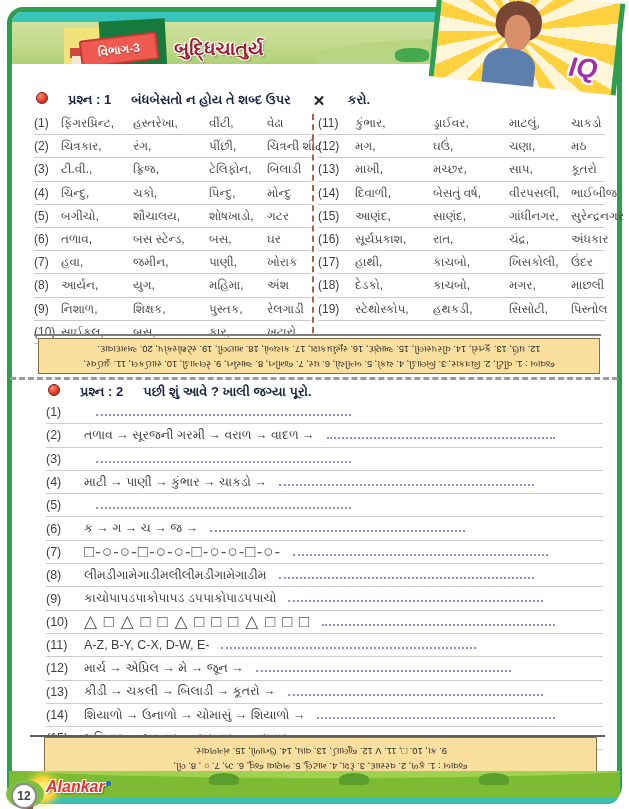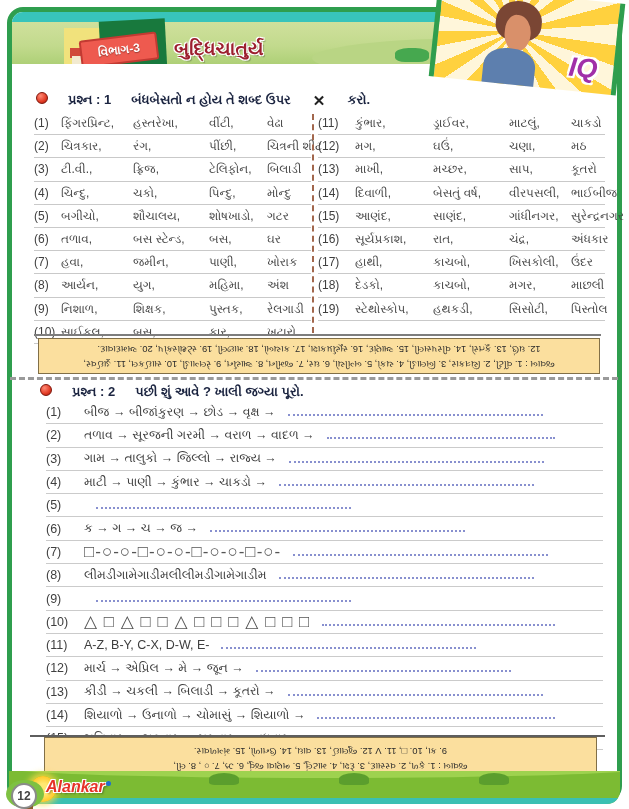--- a/index.html
+++ b/index.html
@@ -289,42 +289,40 @@
 </div>
   <div class="q1-bottomline"></div>
 
   <div class="answer-strip strip1">
     <div>જવાબ : 1. વીંટી, 2. ચિત્રકાર, 3. બિલાડી, 4. ચકો, 5. બગીચો, 6. ઘર, 7. જમીન, 8. આર્યન, 9. રેલગાડી, 10. સાઈકલ, 11. ડ્રાઈવર,</div>
     <div>12. ઘઉં, 13. કૂતરો, 14. વીરપસલી, 15. આણંદ, 16. સૂર્યપ્રકાશ, 17. કાચબો, 18. માછલી, 19. સ્ટેથોસ્કોપ, 20. અમદાવાદ.</div>
   </div>
 
   <div class="section-dash"></div>
 
-  <div class="q-heading" style="left:40px;top:384px;">
+  <div class="q-heading" style="left:48px;top:384px;">
     <span class="bullet"></span>
     <span>પ્રશ્ન : 2</span>
     <span>પછી શું આવે ? ખાલી જગ્યા પૂરો.</span>
   </div>
 
   <div class="q2-list">
   <div class="q2-row">
     <span class="q2-num">(1)</span>
-    <span class="q2-text">બીજ → બીજાંકુરણ → છોડ → વૃક્ષ →</span>
     <span class="q2-blank"></span>
   </div>
 
   <div class="q2-row">
     <span class="q2-num">(2)</span>
     <span class="q2-text">તળાવ → સૂરજની ગરમી → વરાળ → વાદળ →</span>
     <span class="q2-blank"></span>
   </div>
 
   <div class="q2-row">
     <span class="q2-num">(3)</span>
-    <span class="q2-text">ગામ → તાલુકો → જિલ્લો → રાજ્ય →</span>
     <span class="q2-blank"></span>
   </div>
 
   <div class="q2-row">
     <span class="q2-num">(4)</span>
     <span class="q2-text">માટી → પાણી → કુંભાર → ચાકડો →</span>
     <span class="q2-blank"></span>
   </div>
 
   <div class="q2-row">
@@ -345,20 +343,21 @@
   </div>
 
   <div class="q2-row">
     <span class="q2-num">(8)</span>
     <span class="q2-text">લીમડીગામેગાડીમલીલીમડીગામેગાડીમ</span>
     <span class="q2-blank"></span>
   </div>
 
   <div class="q2-row">
     <span class="q2-num">(9)</span>
+    <span class="q2-text">કાચોપાપડપાકોપાપડ ડપપાકોપાડપપાચો</span>
     <span class="q2-blank"></span>
   </div>
 
   <div class="q2-row">
     <span class="q2-num">(10)</span>
     <span class="q2-text shapes">△ □ △ □ □ △ □ □ □ △ □ □ □</span>
     <span class="q2-blank"></span>
   </div>
 
   <div class="q2-row">

